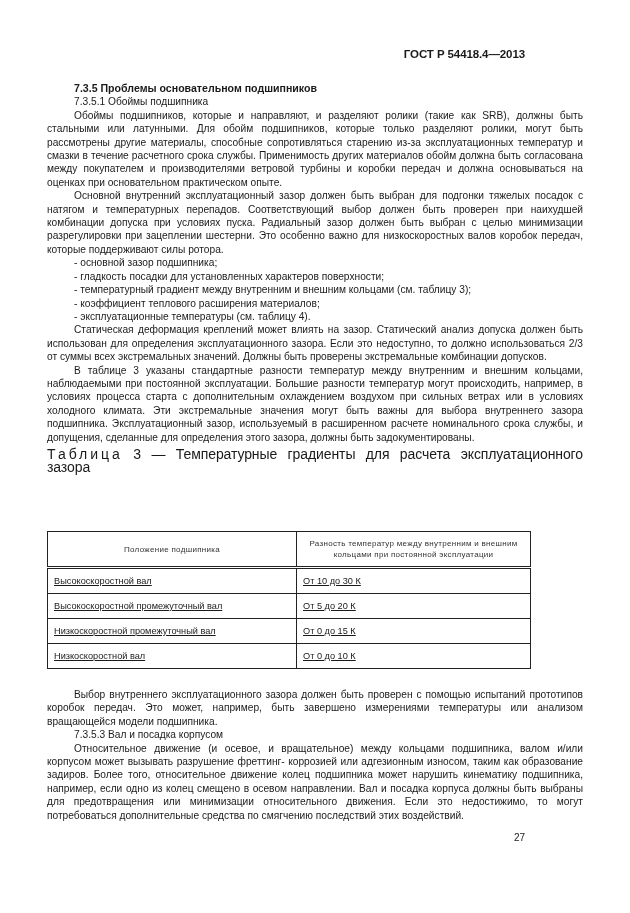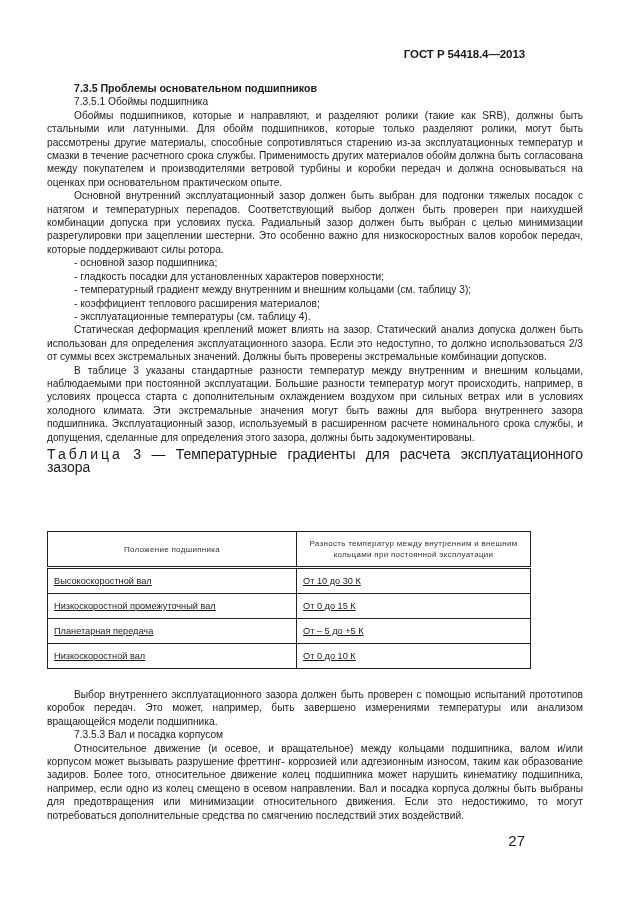--- a/index.html
+++ b/index.html
@@ -15,21 +15,21 @@
   .tcap { margin-top:4px !important; font-size:14px; letter-spacing:-0.1px; }
   .tcap .sp { letter-spacing:3px; }
   table.t { position:absolute; left:47px; top:531px; width:484px; border-collapse:collapse;
             font-size:9.2px;padding-left:44px; }
   table.t td, table.t th { border:1px solid #222; padding:0 6px; font-weight:normal; }
   table.t th { height:34px; font-size:8px; color:#333; letter-spacing:0.3px; line-height:11px; }
   table.t thead tr { border-bottom:3px double #222; }
   table.t th:first-child { width:236px; }
   table.t td { height:24px;text-decoration:underline; }
   table.t td.c2 { text-align:left; }
-  .pn { position:absolute; right:47px; top:832px; font-size:15px; }
+  .pn { position:absolute; right:47px; top:832px; font-size:10px; }
 </style>
 </head>
 <body>
 
 <div class="page">
   <div class="hdr">ГОСТ Р 54418.4—2013</div>
 
   <div class="content">
     <p class="h1">7.3.5 Проблемы основательном подшипников</p>
     <p class="ind">7.3.5.1 Обоймы подшипника</p>
@@ -51,26 +51,26 @@
         <th>Положение подшипника</th>
         <th>Разность температур между внутренним и внешним кольцами при постоянной эксплуатации</th>
       </tr>
     </thead>
     <tbody>
       <tr>
         <td>Высокоскоростной вал</td>
         <td class="c2">От 10 до 30 К</td>
       </tr>
       <tr>
+        <td>Высокоскоростной промежуточный вал</td>
+        <td class="c2">От 5 до 20 К</td>
+      </tr>
+      <tr>
         <td>Низкоскоростной промежуточный вал</td>
         <td class="c2">От 0 до 15 К</td>
-      </tr>
-      <tr>
-        <td>Планетарная передача</td>
-        <td class="c2">От – 5 до +5 К</td>
       </tr>
       <tr>
         <td>Низкоскоростной вал</td>
         <td class="c2">От 0 до 10 К</td>
       </tr>
     </tbody>
   </table>
 
   <div class="content" style="top:688px;">
     <p class="ind">Выбор внутреннего эксплуатационного зазора должен быть проверен с помощью испытаний прототипов коробок передач. Это может, например, быть завершено измерениями температуры или анализом вращающейся модели подшипника.</p>

